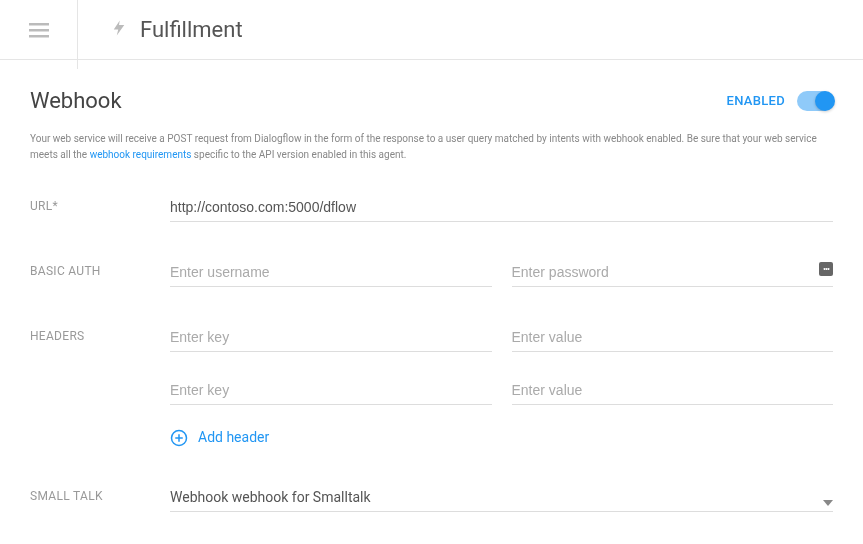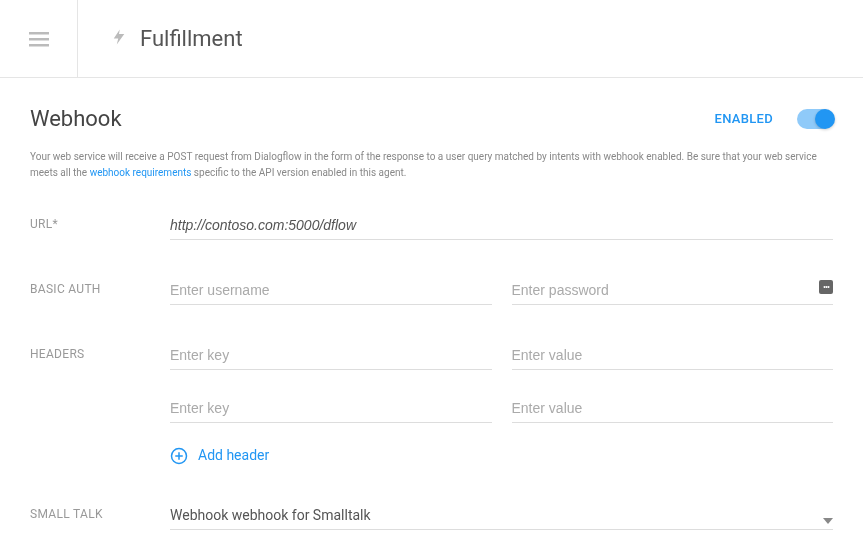--- a/index.html
+++ b/index.html
@@ -10,21 +10,21 @@
     body {
       font-family: -apple-system, BlinkMacSystemFont, "Segoe UI", Roboto, Helvetica, Arial, sans-serif;
       background: #fff;
       color: #333;
       width: 863px;
       height: 544px;
     }
     .header {
       display: flex;
       align-items: center;
-      height: 78px;
+      height: 60px;
       border-bottom: 1px solid #e5e5e5;
     }
     .menu-btn {
       width: 78px;
       height: 78px;
       display: flex;
       align-items: center;
       justify-content: center;
       border-right: 1px solid #e5e5e5;
       cursor: pointer;
@@ -59,21 +59,21 @@
     }
     .section-title {
       font-size: 22px;
       font-weight: 400;
       color: #444;
       text-align: right;
     }
     .toggle-wrap {
       display: flex;
       align-items: center;
-      gap: 24px;
+      gap: 12px;
     }
     .toggle-label {
       font-size: 13px;
       font-weight: 500;
       color: #2196F3;
       letter-spacing: 0.3px;
     }
     .toggle {
       width: 36px;
       height: 20px;
@@ -138,21 +138,20 @@
       color: #555;
       outline: none;
       background: transparent;
       width: 100%;
     }
     input::placeholder {
       color: #aaa;
     }
     .full-width {
       width: 100%;
-      font-style: italic;
     }
     .password-wrap {
       position: relative;
       flex: 1;
       display: flex;
       align-items: center;
     }
     .password-wrap input {
       flex: 1;
     }

